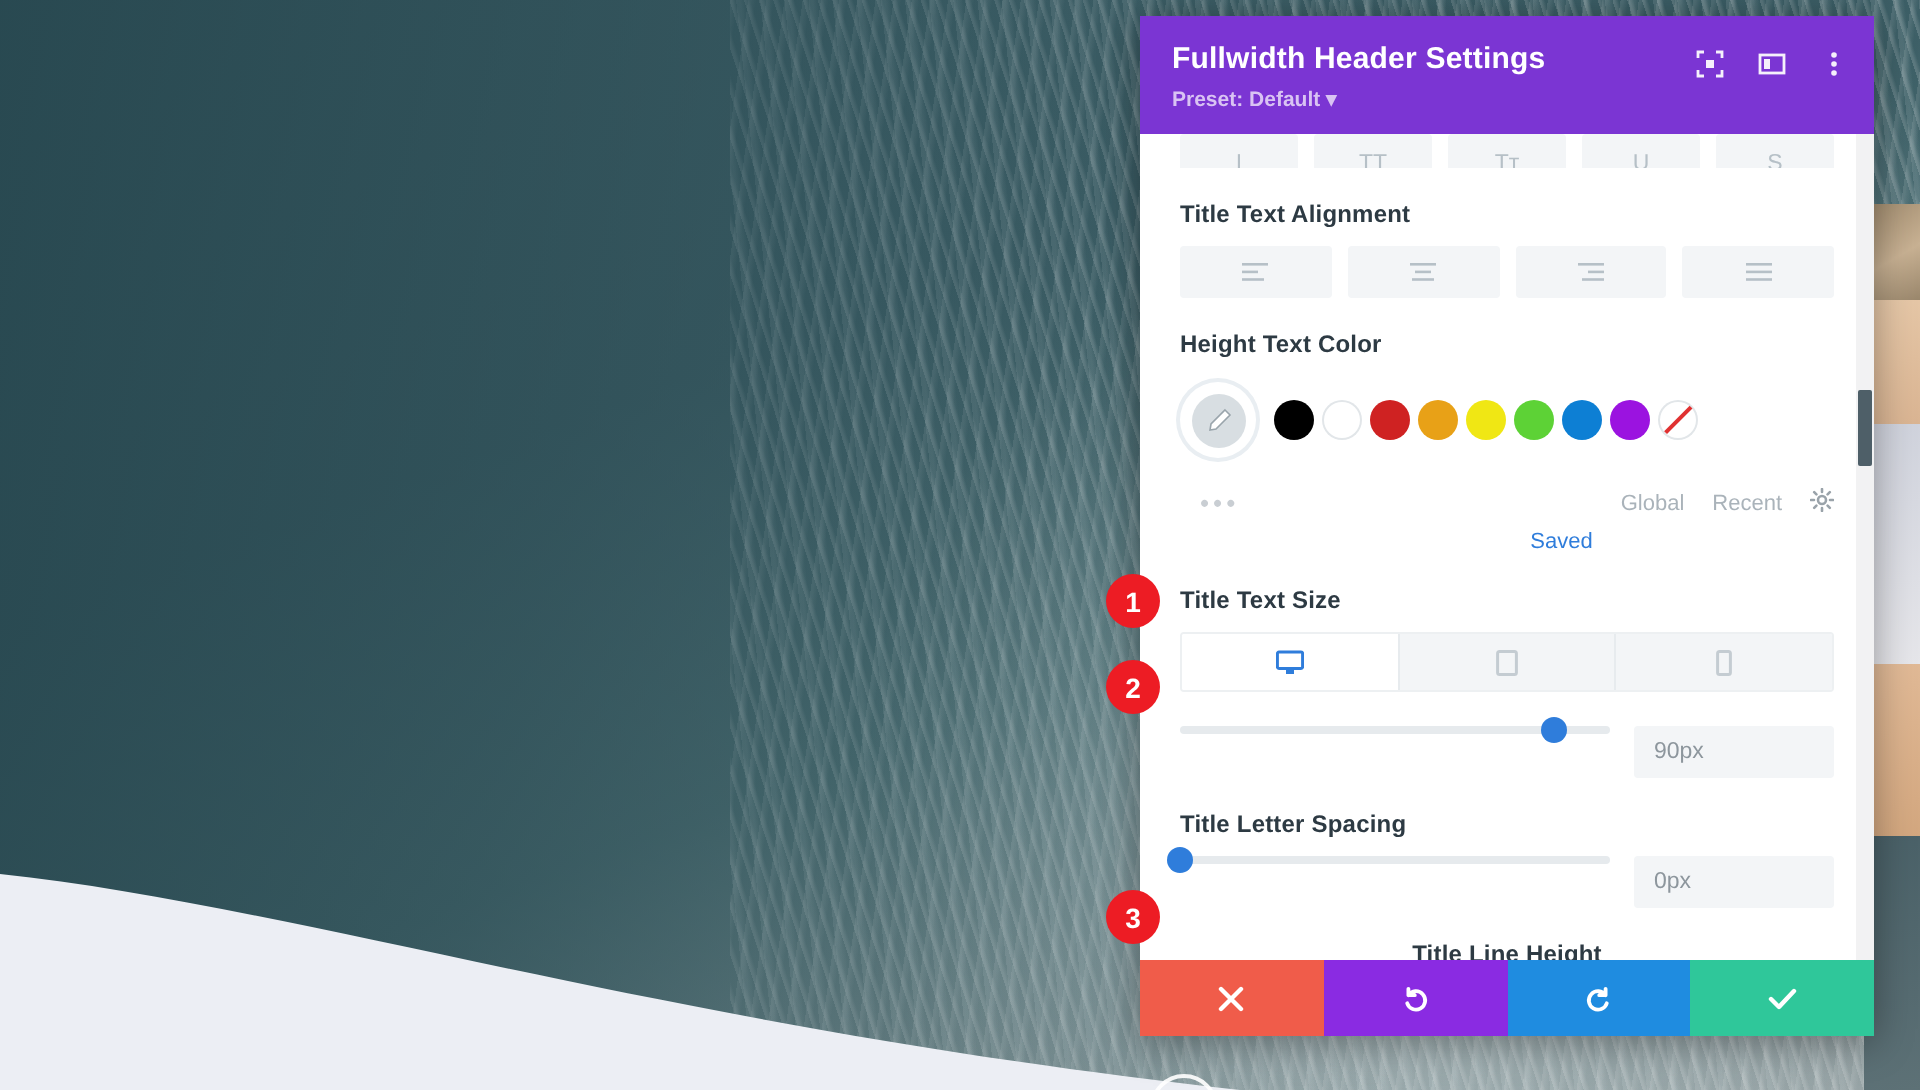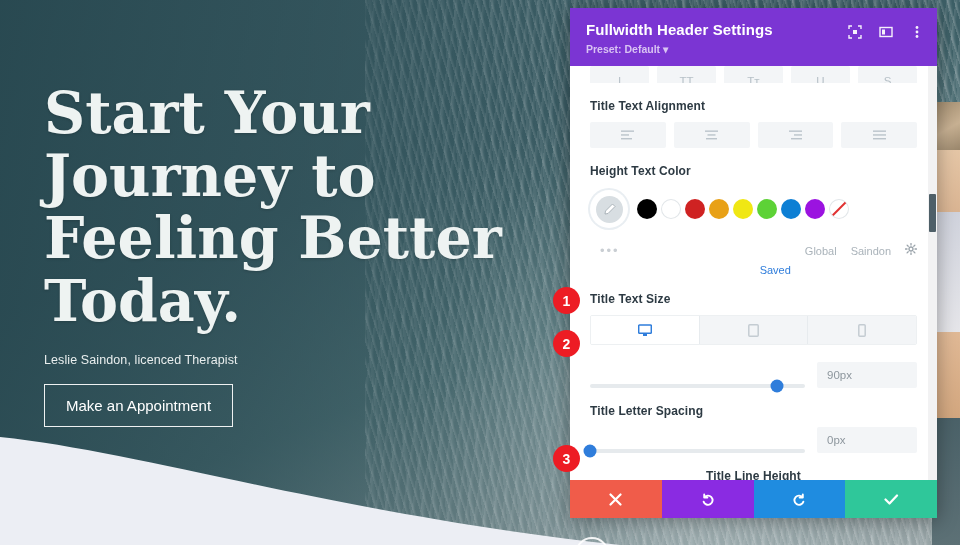--- a/index.html
+++ b/index.html
@@ -223,21 +223,21 @@
   #device-row { display: flex; border: 1px solid #edf0f2; border-radius: 2px; overflow:hidden; }
   .device-tab {
     flex: 1; height: 28px; background: #f3f5f7;
     display: flex; align-items: center; justify-content: center; cursor: pointer;
     border-right: 1px solid #e7ebee;
   }
   .device-tab:last-child { border-right: none; }
   .device-tab.active { background: #ffffff; }
 
   
-  .slider-row { display: flex; align-items: flex-end; gap: 12px; }
+  .slider-row { display: flex; align-items: flex-start; gap: 12px; }
   .slider-track {
     flex: 1; height: 4px; background: #e6eaed; border-radius: 2px; position: relative;
     cursor: pointer;
   }
   .slider-thumb {
     position: absolute; top: 50%; width: 13px; height: 13px; border-radius: 50%;
     background: #2f7ddb; transform: translate(-50%, -50%); cursor: pointer;
   }
   .slider-value {
     width: 100px; height: 26px; background: #f3f5f7; border: none;
@@ -277,25 +277,20 @@
 <div id="hero">
   <div id="hero-texture"></div>
   <div id="hero-vignette"></div>
 
   <svg id="wave" viewBox="0 0 620 150" preserveAspectRatio="none">
     <path d="M0,42 C150,58 330,118 620,150 L620,150 L0,150 Z" fill="#eceef4"></path>
   </svg>
 
   <div id="hero-circle"></div>
 
-  <div id="hero-content">
-    <h1 id="hero-title">Start Your Journey to Feeling Better Today.</h1>
-    <div id="hero-subtitle">Leslie Saindon, licenced Therapist</div>
-    <button id="hero-cta">Make an Appointment</button>
-  </div>
 
   <div id="portrait-strip">
     <div class="p-hair"></div>
     <div class="p-face"></div>
     <div class="p-body"></div>
     <div class="p-arm"></div>
     <div class="p-bg"></div>
   </div>
 </div>
 
@@ -393,21 +388,21 @@
       <div class="swatch" style="background:#f0e714"></div>
       <div class="swatch" style="background:#5dd236"></div>
       <div class="swatch" style="background:#0d7fd4"></div>
       <div class="swatch" style="background:#9b13e0"></div>
       <div class="swatch-none"></div>
     </div>
     <div id="color-meta">
       <span id="color-dots">•••</span>
       <span class="meta-link meta-saved">Saved</span>
       <span class="meta-link meta-global">Global</span>
-      <span class="meta-link meta-recent">Saindon</span>
+      <span class="meta-link meta-recent">Recent</span>
       <span class="meta-gear">
         <svg width="12" height="12" viewBox="0 0 12 12">
           <circle cx="6" cy="6" r="2" fill="none" stroke="#9aa3aa" stroke-width="1.3"></circle>
           <path d="M6,0.5 L6,2 M6,10 L6,11.5 M0.5,6 L2,6 M10,6 L11.5,6 M2.1,2.1 L3.2,3.2 M8.8,8.8 L9.9,9.9 M9.9,2.1 L8.8,3.2 M3.2,8.8 L2.1,9.9" stroke="#9aa3aa" stroke-width="1.3" stroke-linecap="round"></path>
         </svg>
       </span>
     </div>
 
     <div class="sep"></div>
 

